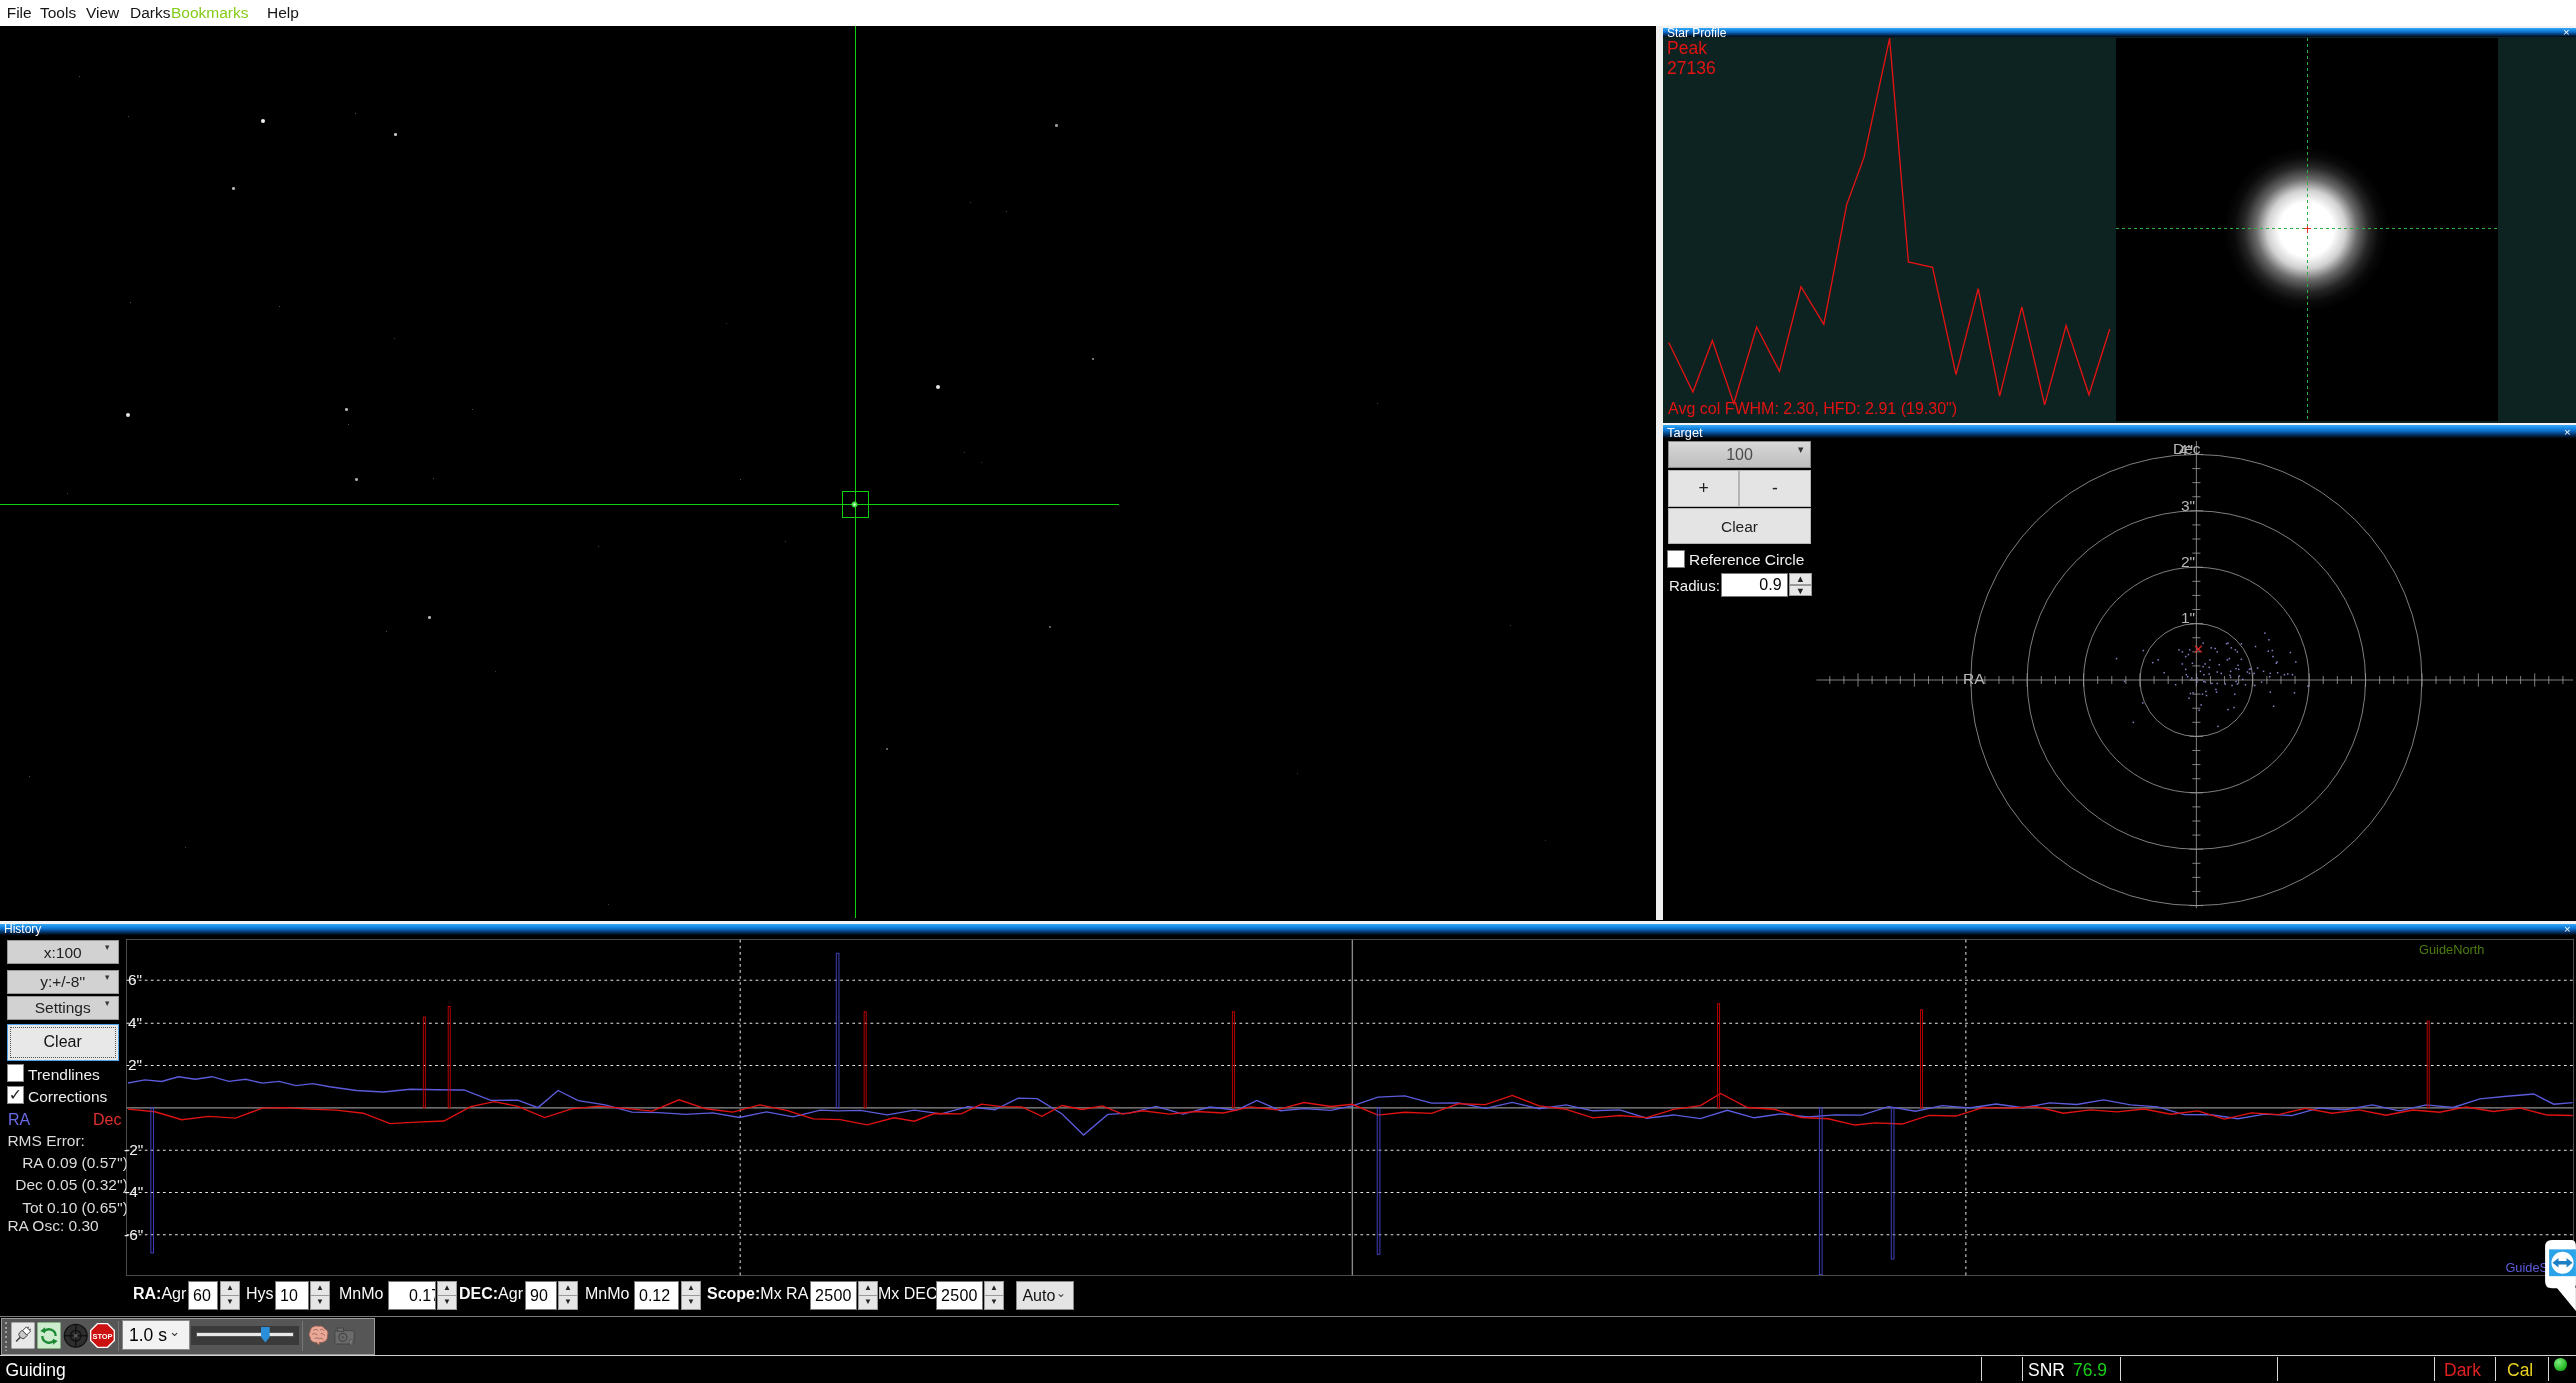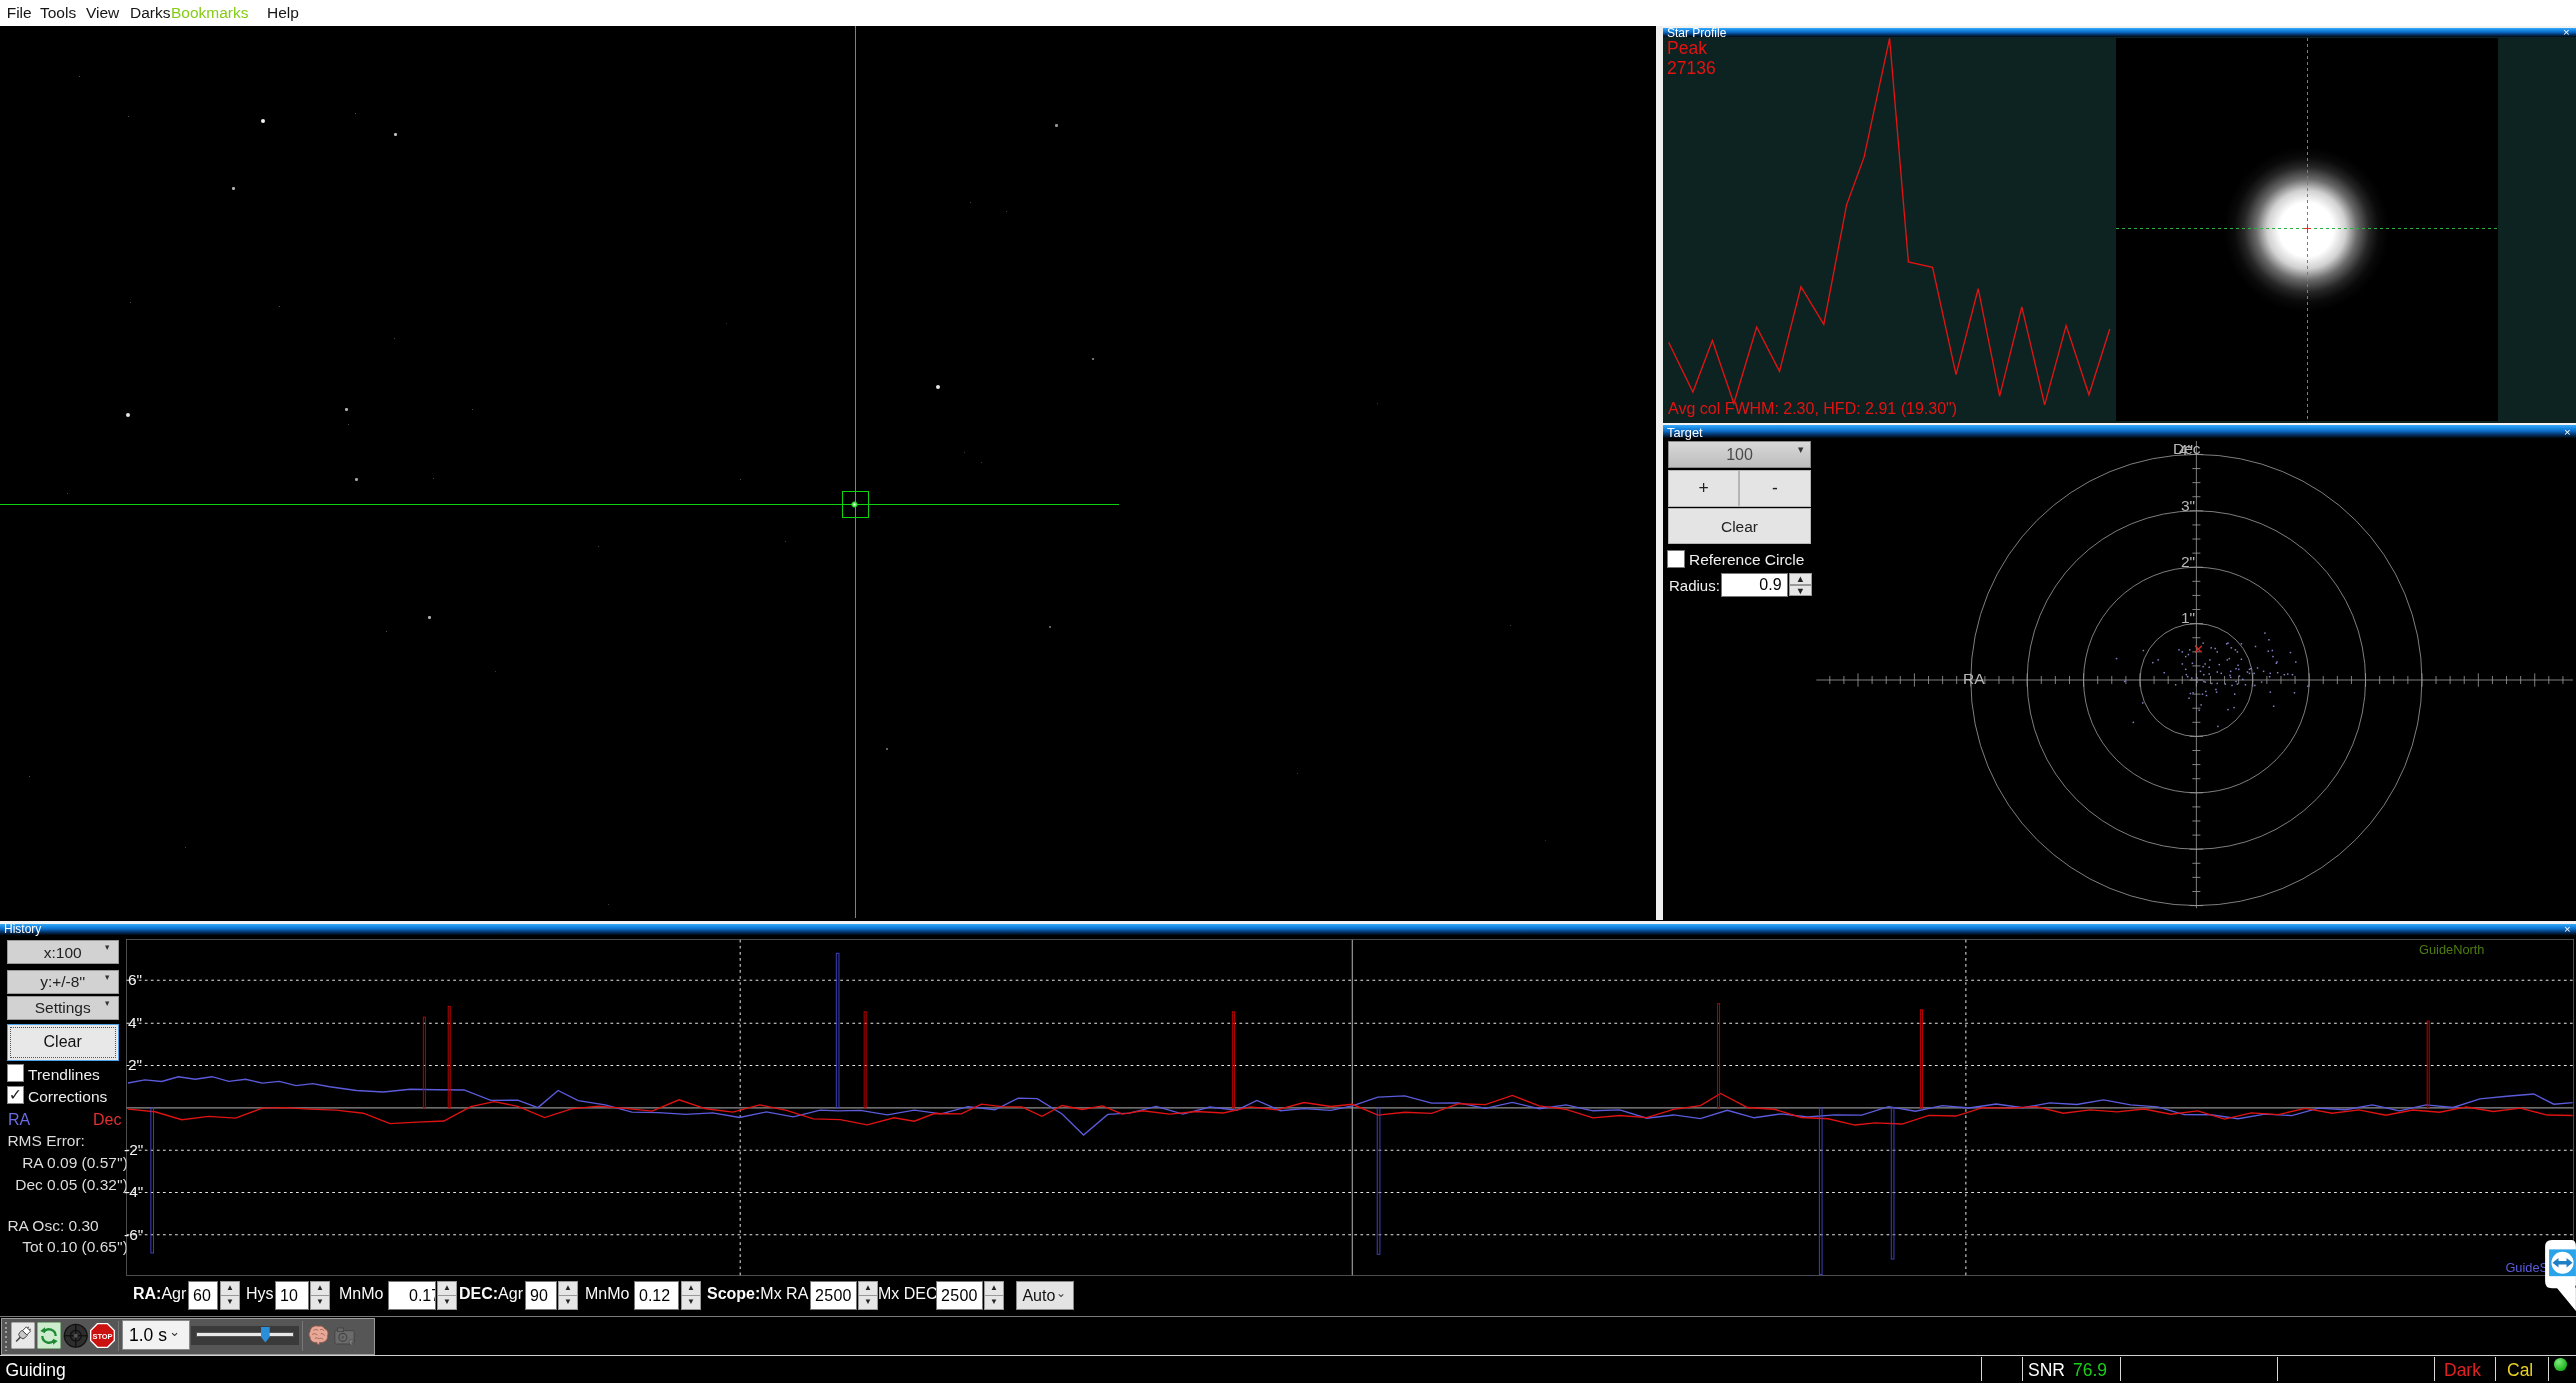--- a/index.html
+++ b/index.html
@@ -306,21 +306,21 @@
 <div style="position:absolute;left:6.7px;top:1024px;width:112px;height:37px;background:#e8e8e8;border:1.3px solid #4da2e8;outline:0.7px dotted #555;outline-offset:-4px;color:#111;font-size:16px;text-align:center;line-height:34px;">Clear</div>
 <div style="position:absolute;left:6.7px;top:1064px;width:17.5px;height:17.5px;background:#fff;border:0.7px solid #888;"></div>
 <div style="position:absolute;left:28px;top:1066px;white-space:nowrap;font-size:15.5px;color:#ededed;">Trendlines</div>
 <div style="position:absolute;left:6.7px;top:1086px;width:17.5px;height:17.5px;background:#fff;border:0.7px solid #888;color:#222;font-size:16px;line-height:15.5px;text-align:center;">✓</div>
 <div style="position:absolute;left:28px;top:1088px;white-space:nowrap;font-size:15.5px;color:#ededed;">Corrections</div>
 <div style="position:absolute;left:8px;top:1111px;white-space:nowrap;font-size:16px;color:#6a6ae4;">RA</div>
 <div style="position:absolute;left:93px;top:1111px;white-space:nowrap;font-size:16px;color:#e03030;">Dec</div>
 <div style="position:absolute;left:7.4px;top:1132px;white-space:nowrap;font-size:15.5px;color:#dcdcdc;">RMS Error:</div>
 <div style="position:absolute;left:0px;top:1154px;width:128px;text-align:right;font-size:15.5px;color:#dcdcdc;white-space:nowrap;">RA 0.09 (0.57'')</div>
 <div style="position:absolute;left:0px;top:1176px;width:128px;text-align:right;font-size:15.5px;color:#dcdcdc;white-space:nowrap;">Dec 0.05 (0.32'')</div>
-<div style="position:absolute;left:0px;top:1199px;width:128px;text-align:right;font-size:15.5px;color:#dcdcdc;white-space:nowrap;margin-top:39px;">Tot 0.10 (0.65'')</div>
+<div style="position:absolute;left:0px;top:1199px;width:128px;text-align:right;font-size:15.5px;color:#dcdcdc;white-space:nowrap;">Tot 0.10 (0.65'')</div>
 <div style="position:absolute;left:7.4px;top:1217px;white-space:nowrap;font-size:15.5px;color:#dcdcdc;">RA Osc: 0.30</div>
 <svg class="ab" style="left:126px;top:939px;" width="2448" height="337" viewBox="0 0 3643 501">
     <rect x="0.5" y="0.5" width="3642" height="500" fill="none" stroke="#6f6f6f" stroke-width="1"></rect>
     <line x1="1" y1="61" x2="3642" y2="61" stroke="#e8e8e8" stroke-width="1.5" stroke-dasharray="4 5"></line>
     <line x1="1" y1="125" x2="3642" y2="125" stroke="#e8e8e8" stroke-width="1.5" stroke-dasharray="4 5"></line>
     <line x1="1" y1="188" x2="3642" y2="188" stroke="#e8e8e8" stroke-width="1.5" stroke-dasharray="4 5"></line>
     <line x1="1" y1="314" x2="3642" y2="314" stroke="#e8e8e8" stroke-width="1.5" stroke-dasharray="4 5"></line>
     <line x1="1" y1="377" x2="3642" y2="377" stroke="#e8e8e8" stroke-width="1.5" stroke-dasharray="4 5"></line>
     <line x1="1" y1="440" x2="3642" y2="440" stroke="#e8e8e8" stroke-width="1.5" stroke-dasharray="4 5"></line>
     <line x1="914" y1="1" x2="914" y2="500" stroke="#e8e8e8" stroke-width="1.5" stroke-dasharray="4 5"></line>

